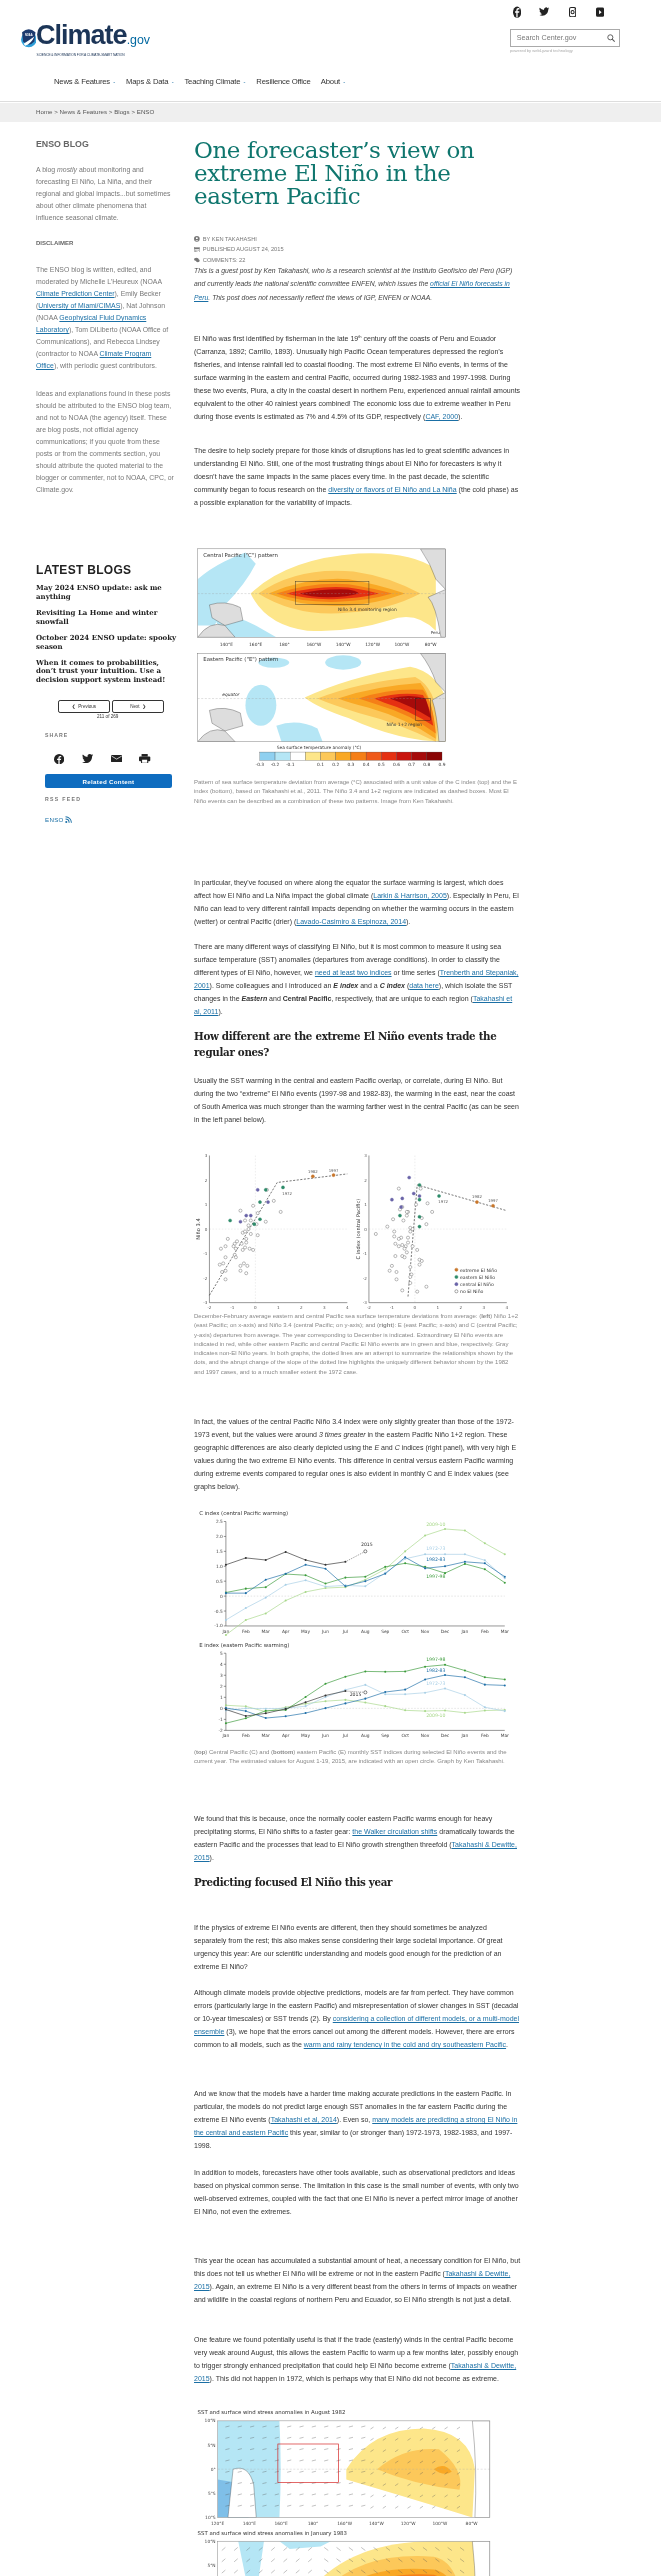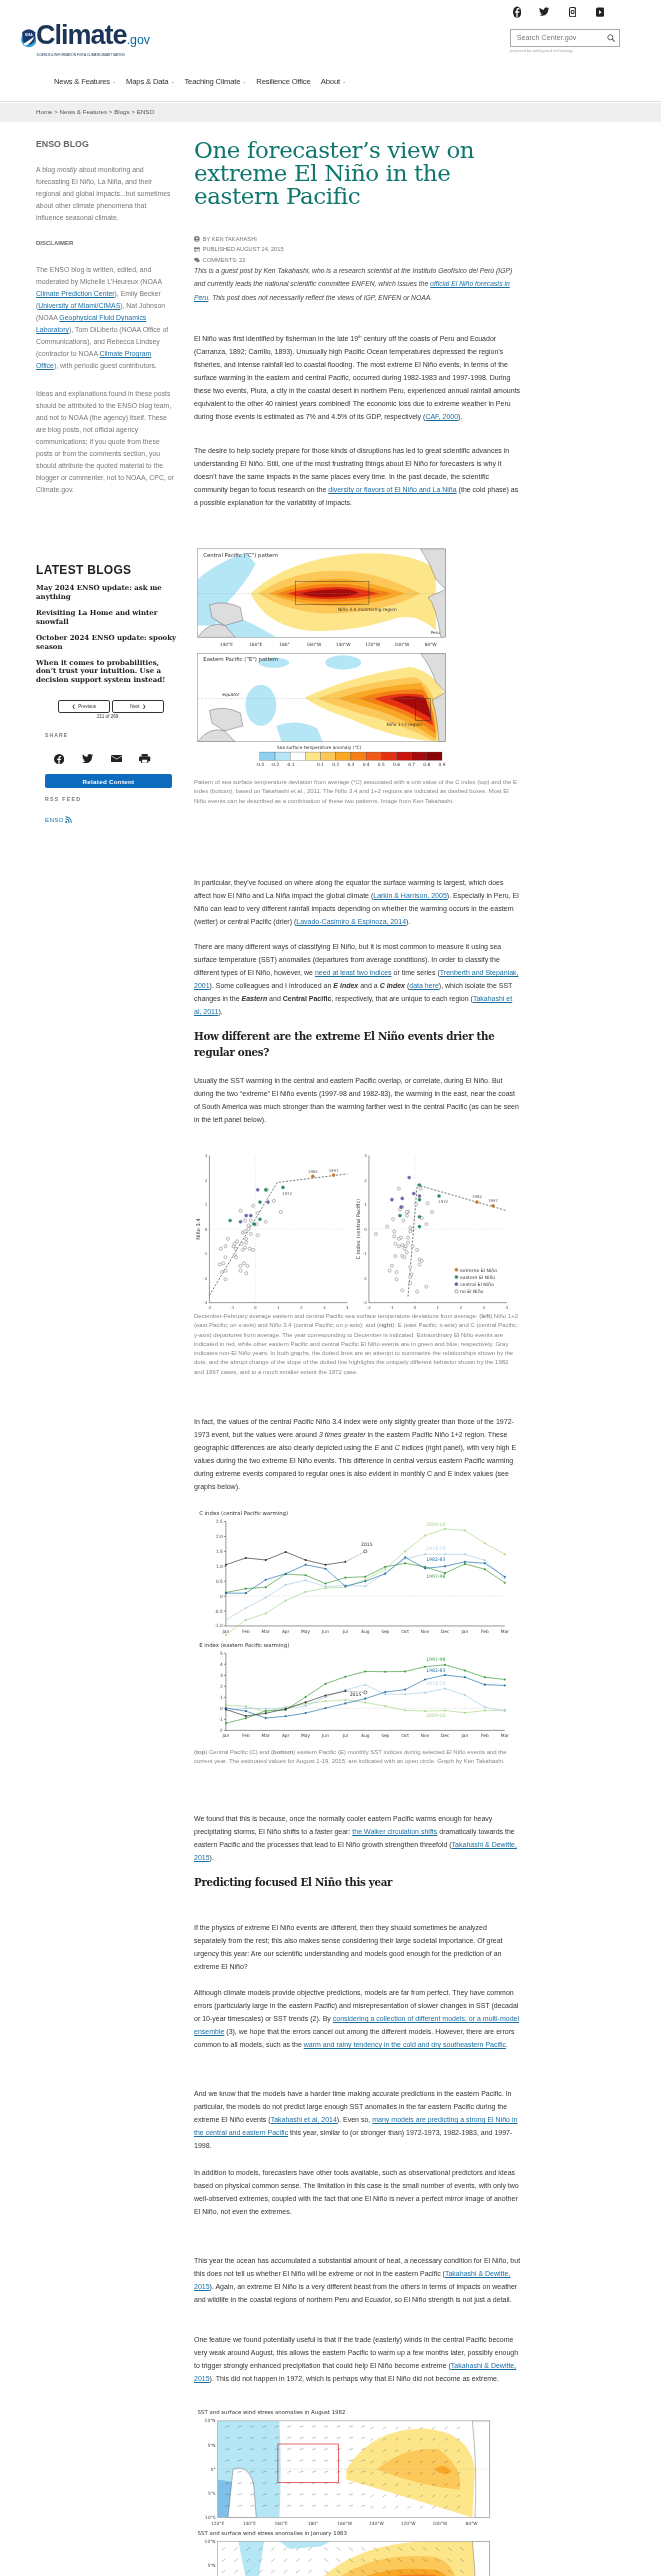--- a/index.html
+++ b/index.html
@@ -353,21 +353,21 @@
           <text x="482" y="424" font-size="8.5" text-anchor="middle" fill="#333" font-family="DejaVu Sans, sans-serif">0.9</text>
         </g>
     </svg>
   </div>
   <p class="abs cap" style="top:778px">Pattern of sea surface temperature deviation from average (°C) associated with a unit value of the C index (top) and the E index (bottom), based on Takahashi et al., 2011. The Niño 3.4 and 1+2 regions are indicated as dashed boxes. Most El Niño events can be described as a combination of these two patterns. Image from Ken Takahashi.</p>
 
   <p class="abs p" style="top:876px"><span>In particular, they've focused on where along the equator the surface warming is largest, which does affect how El Niño and La Niña impact the global climate (</span><a>Larkin &amp; Harrison, 2005</a><span>). Especially in Peru, El Niño can lead to very different rainfall impacts depending on whether the warming occurs in the eastern (wetter) or central Pacific (drier) (</span><a>Lavado-Casimiro &amp; Espinoza, 2014</a><span>).</span></p>
 
   <p class="abs p" style="top:940px"><span>There are many different ways of classifying El Niño, but it is most common to measure it using sea surface temperature (SST) anomalies (departures from average conditions).  In order to classify the different types of El Niño, however, we </span><a>need at least two indices</a><span> or time series (</span><a>Trenberth and Stepaniak, 2001</a><span>). Some colleagues and I introduced an </span><b><i>E index</i></b><span> and a </span><b><i>C index</i></b><span> (</span><a>data here</a><span>), which isolate the SST changes in the </span><b><i>Eastern</i></b><span> and </span><b>Central Pacific</b><span>, respectively, that are unique to each region (</span><a>Takahashi et al, 2011</a><span>).</span></p>
 
-  <h2 class="abs h2" style="top:1029px">How different are the extreme El Niño events drier the regular ones?</h2>
+  <h2 class="abs h2" style="top:1029px">How different are the extreme El Niño events trade the regular ones?</h2>
 
   <p class="abs p" style="top:1074px">Usually the SST warming in the central and eastern Pacific overlap, or correlate, during El Niño. But during the two “extreme” El Niño events (1997-98 and 1982-83), the warming in the east, near the coast of South America was much stronger than the warming farther west in the central Pacific (as can be seen in the left panel below).</p>
 
   <div class="fig" style="top:1144px;width:319px;height:165px">
     <svg id="fig2" width="319" height="165" viewBox="0 0 620 320">
         <line x1="119.33333333333333" y1="22" x2="119.33333333333333" y2="308" stroke="#ddd" stroke-dasharray="3,3"></line>
         <line x1="30" y1="165" x2="298" y2="165" stroke="#ddd" stroke-dasharray="3,3"></line>
         <line x1="30" y1="22" x2="30" y2="308" stroke="#333" stroke-width="1"></line>
         <line x1="30" y1="308" x2="298" y2="308" stroke="#333" stroke-width="1"></line>
         <text x="26" y="311" font-size="8" text-anchor="end" fill="#555" font-family="DejaVu Sans, sans-serif">-3</text>

